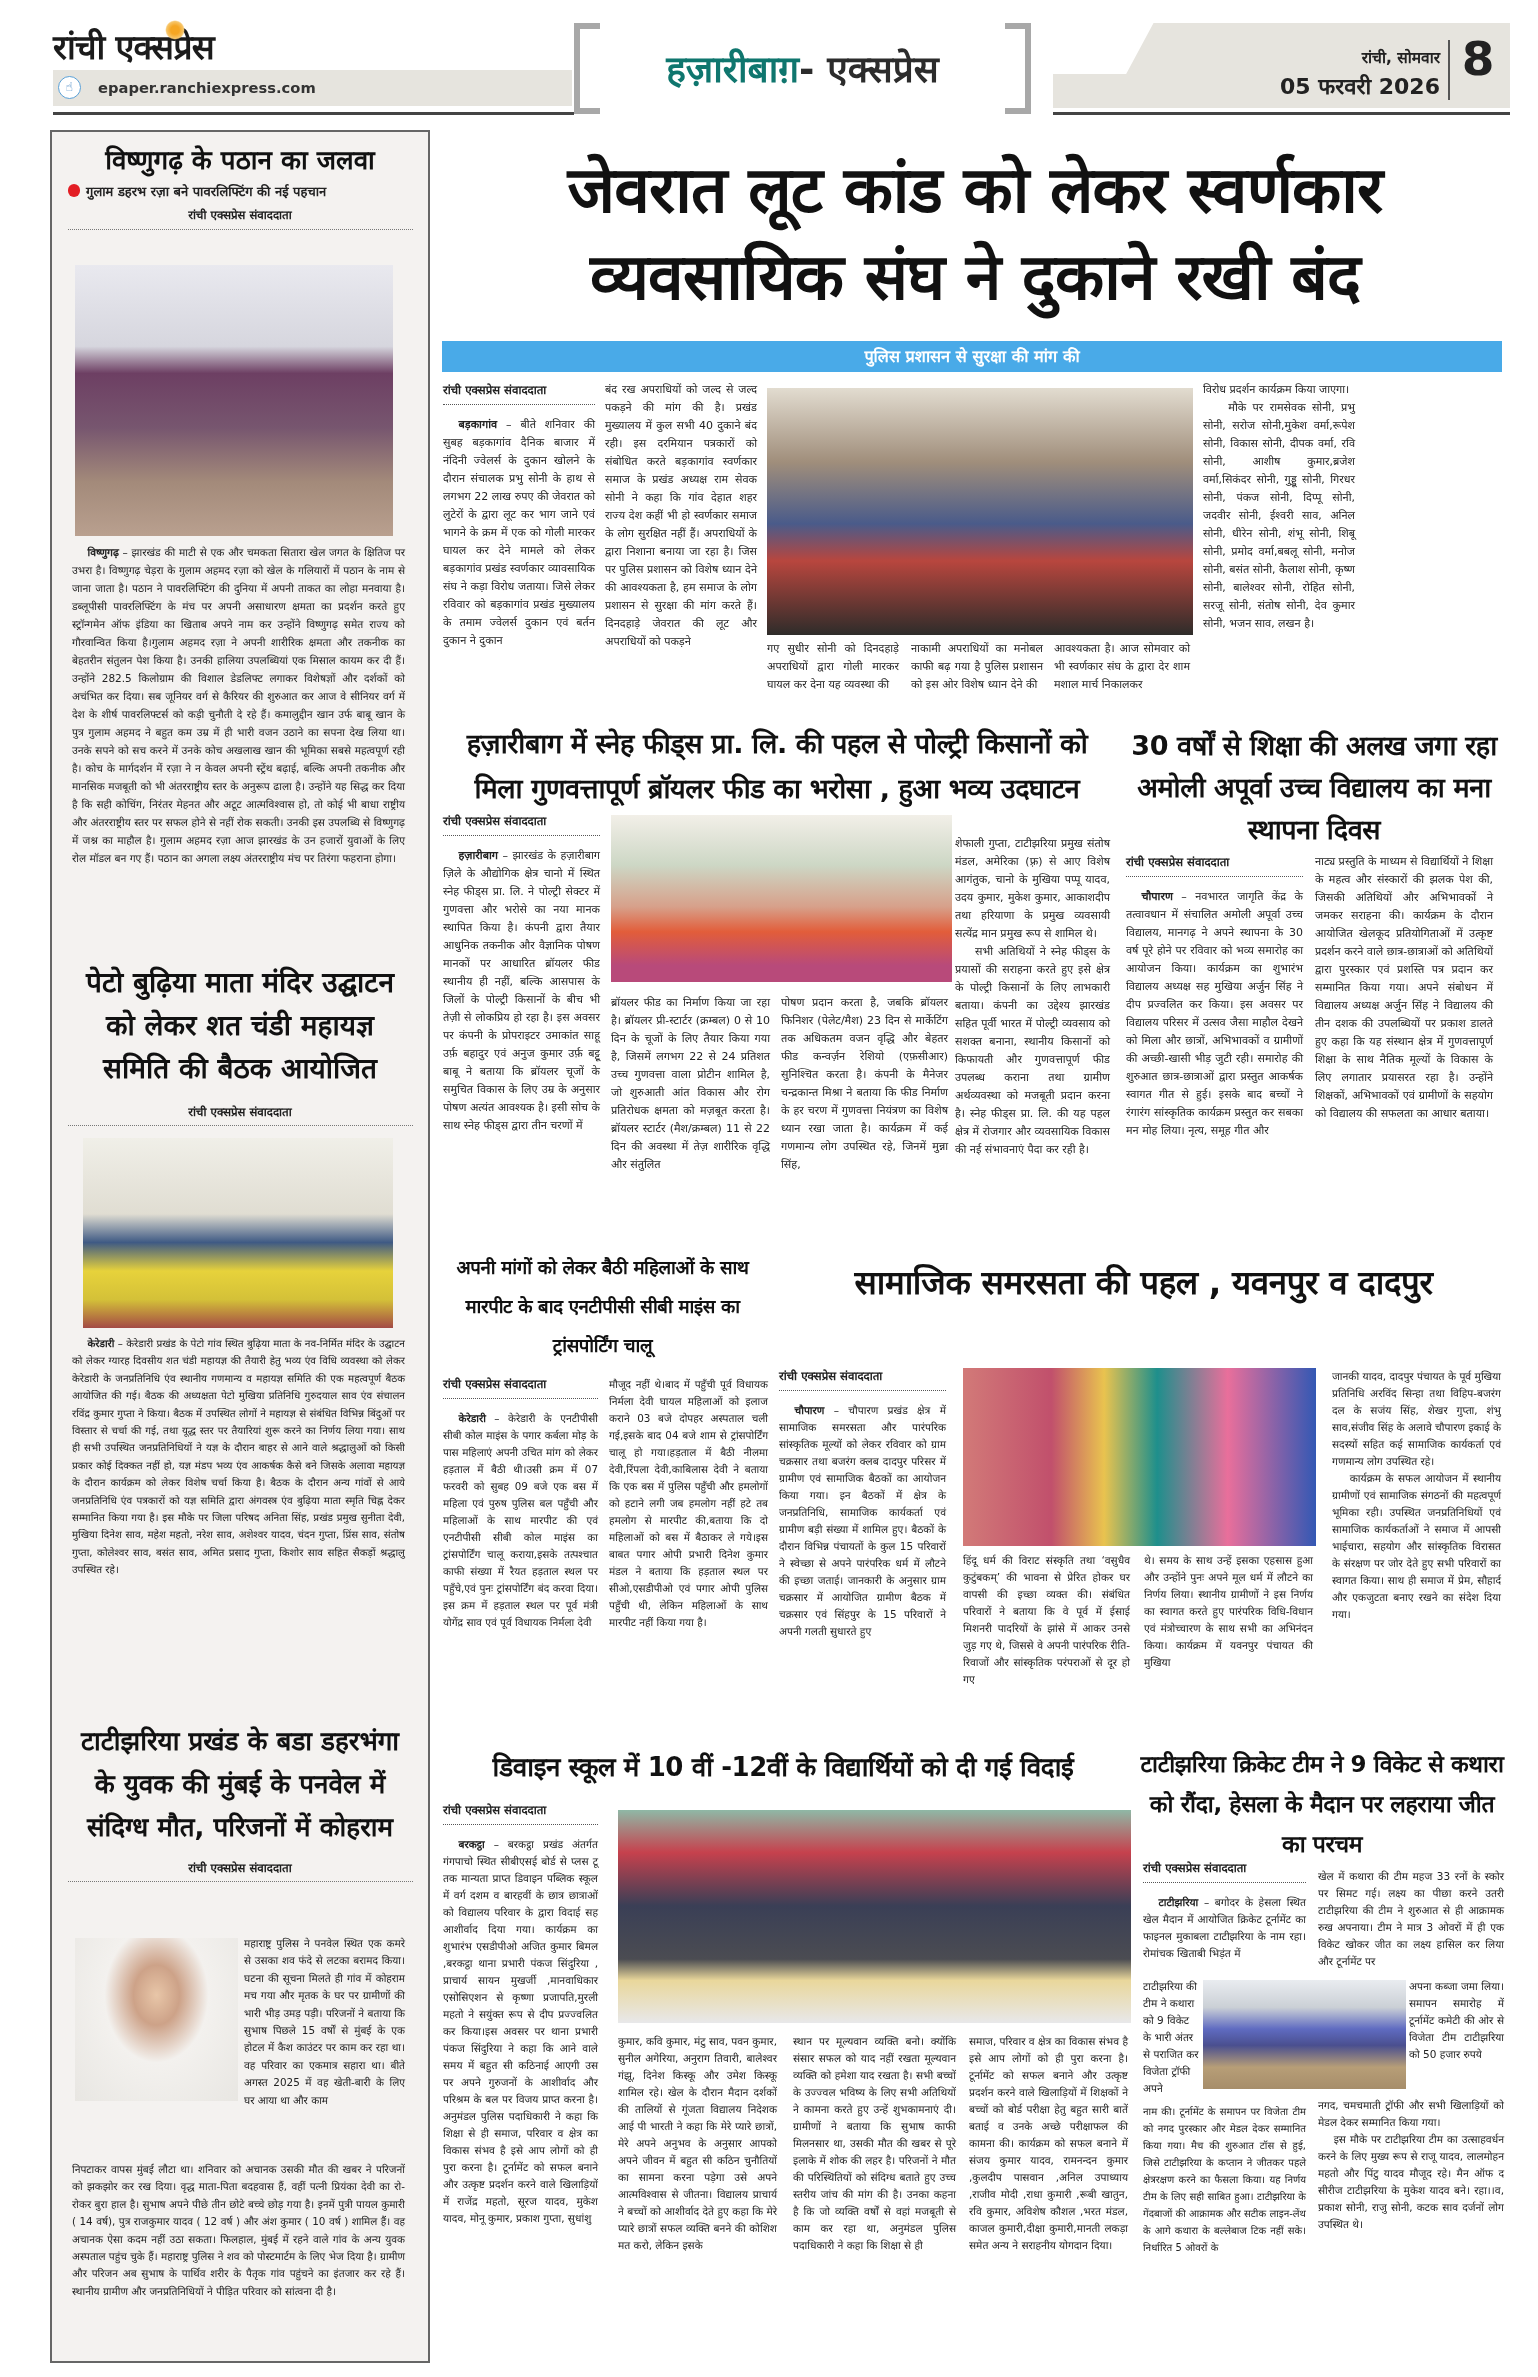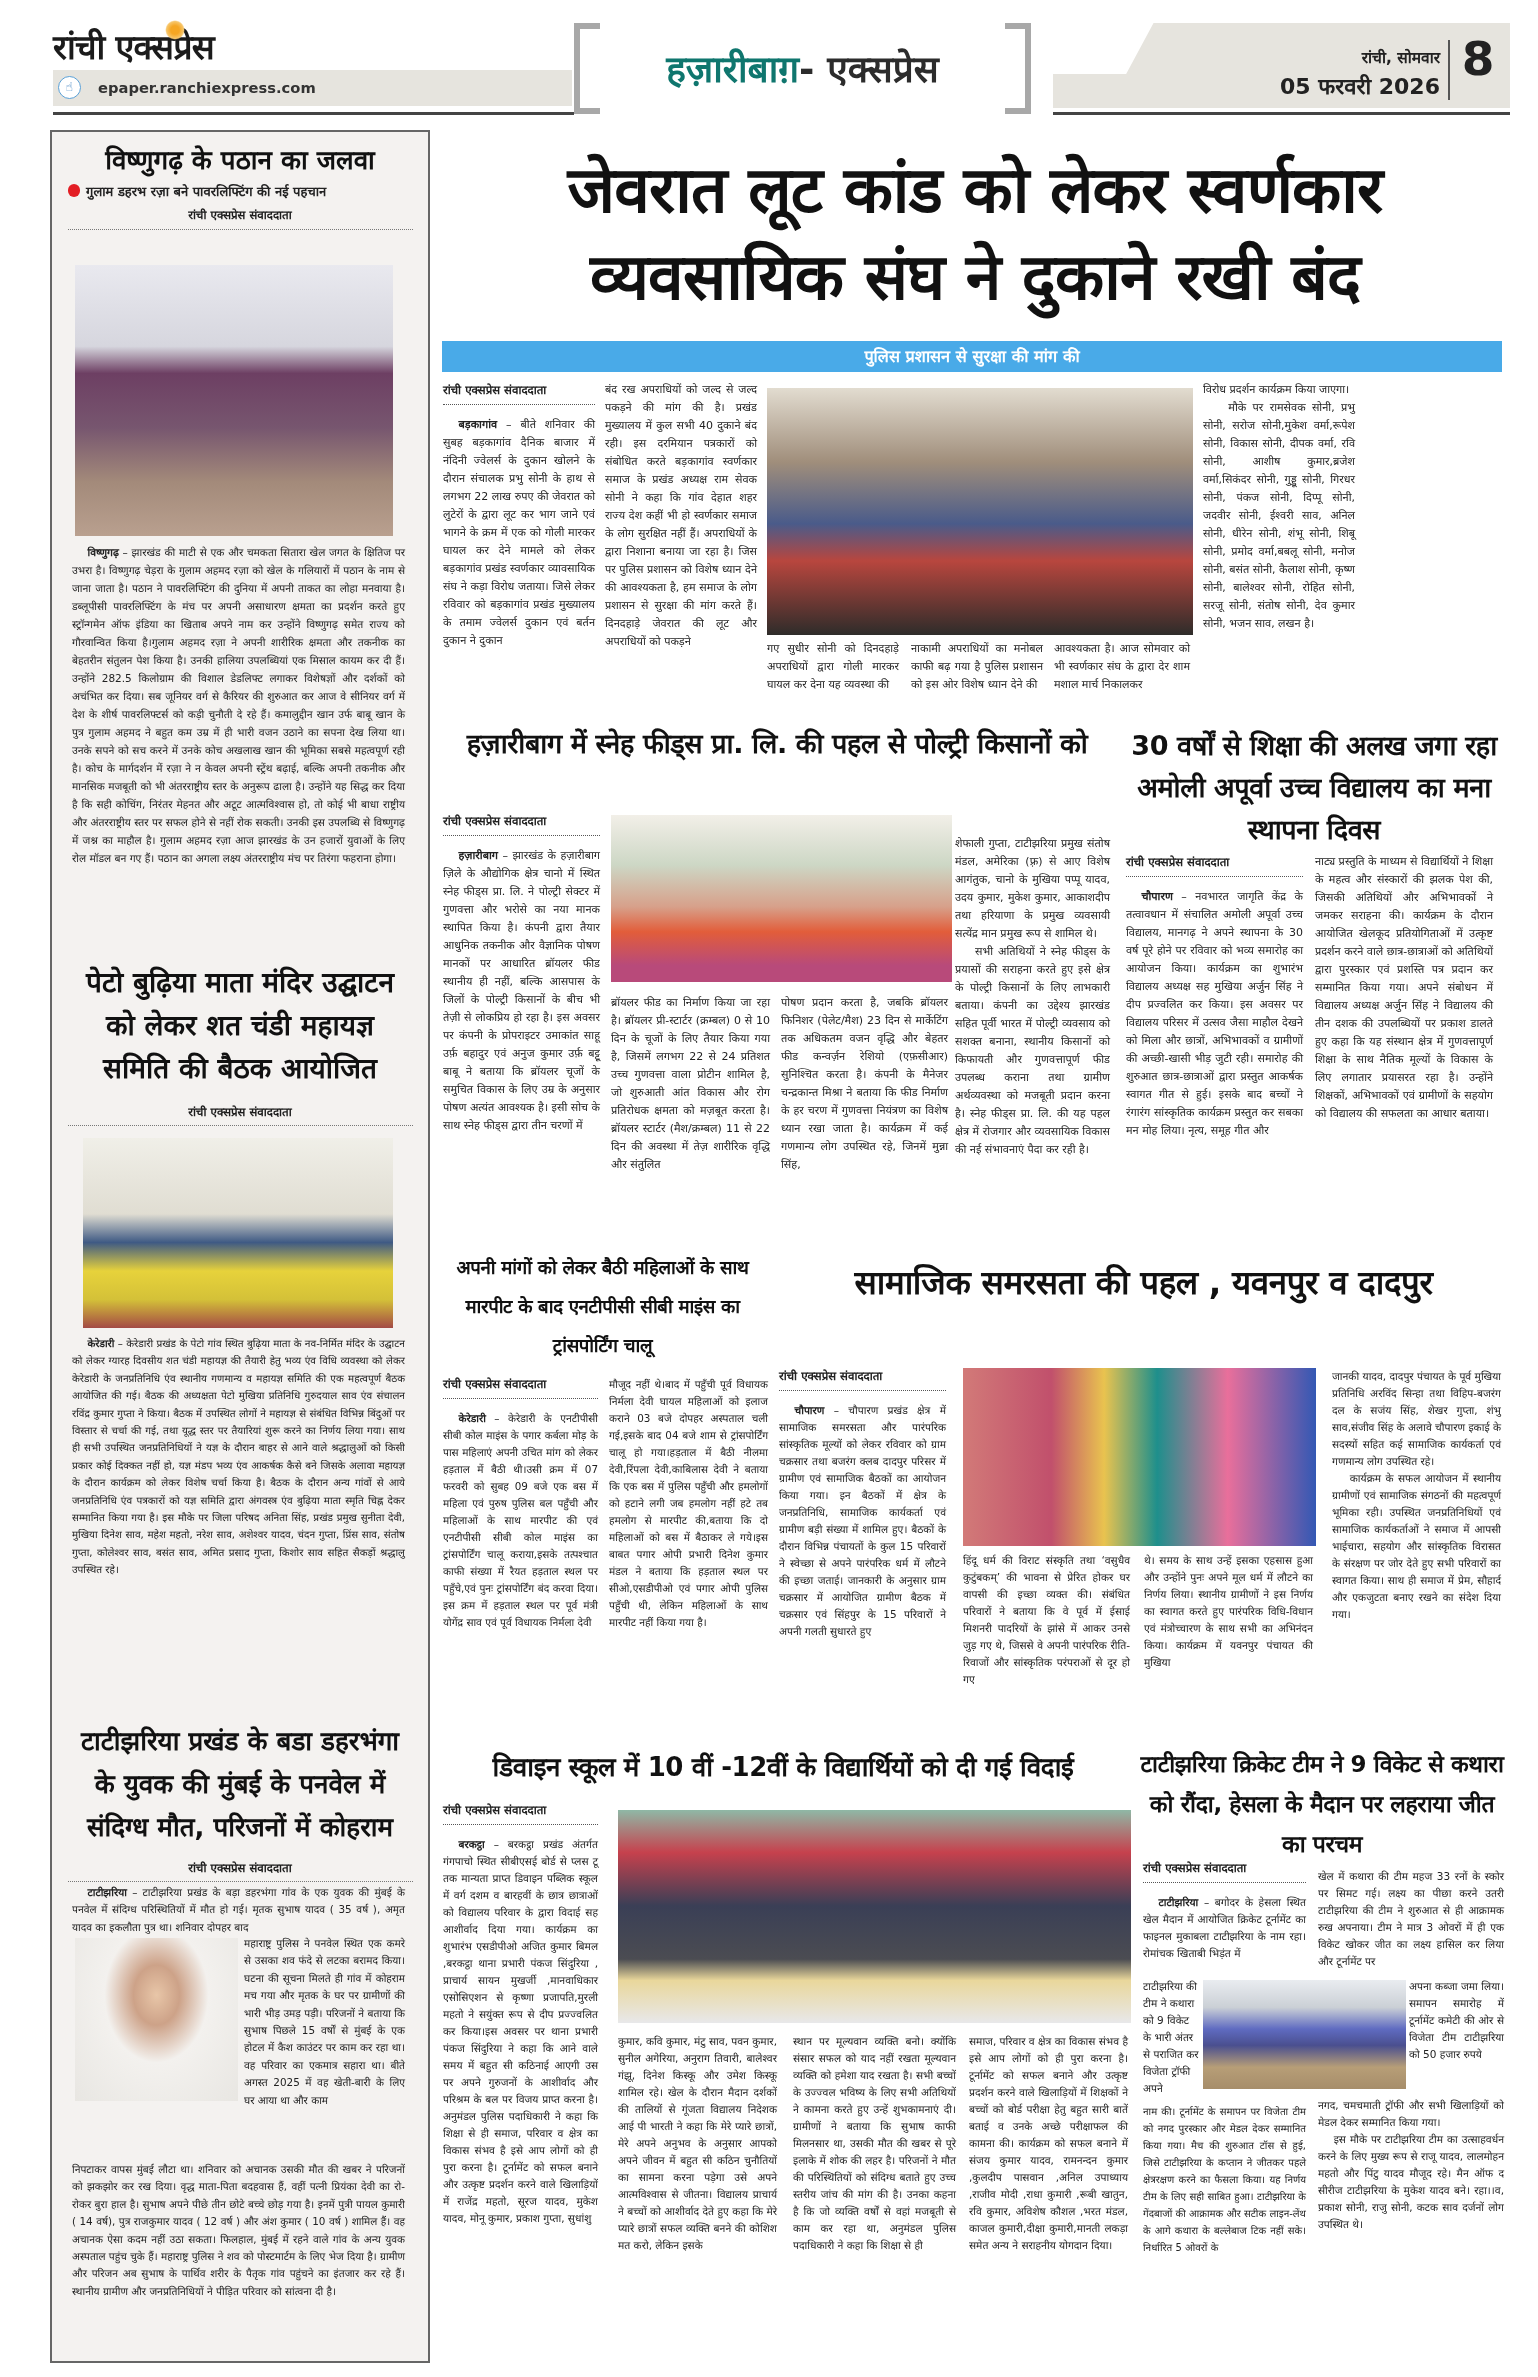--- a/index.html
+++ b/index.html
@@ -118,23 +118,20 @@
   <div class="body-text abs" style="left:20px; top:391px; width:333px; font-size:10.2px; line-height:17.4px;">
       <p><span class="dateline">केरेडारी</span> – केरेडारी प्रखंड के पेटो गांव स्थित बुढ़िया माता के नव-निर्मित मंदिर के उद्घाटन को लेकर ग्यारह दिवसीय शत चंडी महायज्ञ की तैयारी हेतु भव्य एंव विधि व्यवस्था को लेकर केरेडारी के जनप्रतिनिधि एंव स्थानीय गणमान्य व महायज्ञ समिति की एक महत्वपूर्ण बैठक आयोजित की गई। बैठक की अध्यक्षता पेटो मुखिया प्रतिनिधि गुरुदयाल साव एंव संचालन रविंद्र कुमार गुप्ता ने किया। बैठक में उपस्थित लोगों ने महायज्ञ से संबंधित विभिन्न बिंदुओं पर विस्तार से चर्चा की गई, तथा यूद्ध स्तर पर तैयारियां शुरू करने का निर्णय लिया गया। साथ ही सभी उपस्थित जनप्रतिनिधियों ने यज्ञ के दौरान बाहर से आने वाले श्रद्धालुओं को किसी प्रकार कोई दिक्कत नहीं हो, यज्ञ मंडप भव्य एंव आकर्षक कैसे बने जिसके अलावा महायज्ञ के दौरान कार्यक्रम को लेकर विशेष चर्चा किया है। बैठक के दौरान अन्य गांवों से आये जनप्रतिनिधि एंव पत्रकारों को यज्ञ समिति द्वारा अंगवस्त्र एंव बुढ़िया माता स्मृति चिह्न देकर सम्मानित किया गया है। इस मौके पर जिला परिषद अनिता सिंह, प्रखंड प्रमुख सुनीता देवी, मुखिया दिनेश साव, महेश महतो, नरेश साव, अशेश्वर यादव, चंदन गुप्ता, प्रिंस साव, संतोष गुप्ता, कोलेश्वर साव, बसंत साव, अमित प्रसाद गुप्ता, किशोर साव सहित सैकड़ों श्रद्धालु उपस्थित रहे।</p>
     </div>
 </div>
 
 <div class="left-box" style="top:1704px; height:659px; border-bottom:2.3px solid #666;">
   <div class="inner">
     <div class="left-title" style="font-size:26px; line-height:43px; padding:4.7px 6.2px 0;">टाटीझरिया प्रखंड के बडा डहरभंगा के युवक की मुंबई के पनवेल में संदिग्ध मौत, परिजनों में कोहराम</div>
     <div class="centered-byline" style="margin-top:11px;">रांची एक्सप्रेस संवाददाता</div>
   </div>
-  <div class="body-text abs" style="left:20px; top:180px; width:333px; font-size:10.4px; line-height:17.4px;">
-      <p><span class="dateline">टाटीझरिया</span> – टाटीझरिया प्रखंड के बड़ा डहरभंगा गांव के एक युवक की मुंबई के पनवेल में संदिग्ध परिस्थितियों में मौत हो गई। मृतक सुभाष यादव ( 35 वर्ष ), अमृत यादव का इकलौता पुत्र था। शनिवार दोपहर बाद</p>
-    </div>
   <div class="photo ph-man" style="left:23px; top:234px; width:163px; height:163px;"></div>
   <div class="body-text abs" style="left:192px; top:231px; width:161px; font-size:10.4px; line-height:17.4px;">
       <div>महाराष्ट्र पुलिस ने पनवेल स्थित एक कमरे से उसका शव फंदे से लटका बरामद किया। घटना की सूचना मिलते ही गांव में कोहराम मच गया और मृतक के घर पर ग्रामीणों की भारी भीड़ उमड़ पड़ी। परिजनों ने बताया कि सुभाष पिछले 15 वर्षों से मुंबई के एक होटल में कैश काउंटर पर काम कर रहा था। वह परिवार का एकमात्र सहारा था। बीते अगस्त 2025 में वह खेती-बारी के लिए घर आया था और काम</div>
     </div>
   <div class="body-text abs" style="left:20px; top:457px; width:333px; font-size:10.4px; line-height:17.4px;">
       <div>निपटाकर वापस मुंबई लौटा था। शनिवार को अचानक उसकी मौत की खबर ने परिजनों को झकझोर कर रख दिया। वृद्ध माता-पिता बदहवास हैं, वहीं पत्नी प्रियंका देवी का रो-रोकर बुरा हाल है। सुभाष अपने पीछे तीन छोटे बच्चे छोड़ गया है। इनमें पुत्री पायल कुमारी ( 14 वर्ष), पुत्र राजकुमार यादव ( 12 वर्ष ) और अंश कुमार ( 10 वर्ष ) शामिल हैं। वह अचानक ऐसा कदम नहीं उठा सकता। फिलहाल, मुंबई में रहने वाले गांव के अन्य युवक अस्पताल पहुंच चुके हैं। महाराष्ट्र पुलिस ने शव को पोस्टमार्टम के लिए भेज दिया है। ग्रामीण और परिजन अब सुभाष के पार्थिव शरीर के पैतृक गांव पहुंचने का इंतजार कर रहे हैं। स्थानीय ग्रामीण और जनप्रतिनिधियों ने पीड़ित परिवार को सांत्वना दी है।</div>
     </div>
 </div>
 
 <div id="main-headline" class="abs">
@@ -159,20 +156,21 @@
   </div>
 <div class="col body-text" style="left:1054px; top:640px; width:136px;">
     <div>आवश्यकता है। आज सोमवार को भी स्वर्णकार संघ के द्वारा देर शाम मशाल मार्च निकालकर</div>
   </div>
 <div class="col body-text" style="left:1203px; top:381px; width:152px;">
     <div>विरोध प्रदर्शन कार्यक्रम किया जाएगा।<br>&nbsp;&nbsp;&nbsp;&nbsp;मौके पर रामसेवक सोनी, प्रभु सोनी, सरोज सोनी,मुकेश वर्मा,रूपेश सोनी, विकास सोनी, दीपक वर्मा, रवि सोनी, आशीष कुमार,ब्रजेश वर्मा,सिकंदर सोनी, गुड्डू सोनी, गिरधर सोनी, पंकज सोनी, दिप्पू सोनी, जदवीर सोनी, ईश्वरी साव, अनिल सोनी, धीरेन सोनी, शंभू सोनी, शिबू सोनी, प्रमोद वर्मा,बबलू सोनी, मनोज सोनी, बसंत सोनी, कैलाश सोनी, कृष्ण सोनी, बालेश्वर सोनी, रोहित सोनी, सरजू सोनी, संतोष सोनी, देव कुमार सोनी, भजन साव, लखन है।</div>
   </div>
 
 <div class="abs story-headline" style="left:438px; top:721px; width:678px; font-size:27px; line-height:45px;">
   <div>हज़ारीबाग में स्नेह फीड्स प्रा. लि. की पहल से पोल्ट्री किसानों को</div>
+  <div>मिला गुणवत्तापूर्ण ब्रॉयलर फीड का भरोसा , हुआ भव्य उदघाटन</div>
 </div>
 <div class="col body-text" style="left:443px; top:812px; width:157px;">
   <span class="byline">रांची एक्सप्रेस संवाददाता</span>
   <p><span class="dateline">हज़ारीबाग</span> – झारखंड के हज़ारीबाग ज़िले के औद्योगिक क्षेत्र चानो में स्थित स्नेह फीड्स प्रा. लि. ने पोल्ट्री सेक्टर में गुणवत्ता और भरोसे का नया मानक स्थापित किया है। कंपनी द्वारा तैयार आधुनिक तकनीक और वैज्ञानिक पोषण मानकों पर आधारित ब्रॉयलर फीड स्थानीय ही नहीं, बल्कि आसपास के जिलों के पोल्ट्री किसानों के बीच भी तेज़ी से लोकप्रिय हो रहा है। इस अवसर पर कंपनी के प्रोपराइटर उमाकांत साहू उर्फ़ बहादुर एवं अनुज कुमार उर्फ़ बट्टू बाबू ने बताया कि ब्रॉयलर चूजों के समुचित विकास के लिए उम्र के अनुसार पोषण अत्यंत आवश्यक है। इसी सोच के साथ स्नेह फीड्स द्वारा तीन चरणों में</p>
 </div>
 <div class="photo ph-ribbon" style="left:611px; top:815px; width:341px; height:167px;"></div>
 <div class="col body-text" style="left:611px; top:994px; width:159px;">
     <div>ब्रॉयलर फीड का निर्माण किया जा रहा है। ब्रॉयलर प्री-स्टार्टर (क्रम्बल) 0 से 10 दिन के चूजों के लिए तैयार किया गया है, जिसमें लगभग 22 से 24 प्रतिशत उच्च गुणवत्ता वाला प्रोटीन शामिल है, जो शुरुआती आंत विकास और रोग प्रतिरोधक क्षमता को मज़बूत करता है। ब्रॉयलर स्टार्टर (मैश/क्रम्बल) 11 से 22 दिन की अवस्था में तेज़ शारीरिक वृद्धि और संतुलित</div>
   </div>
 <div class="col body-text" style="left:781px; top:994px; width:167px;">

